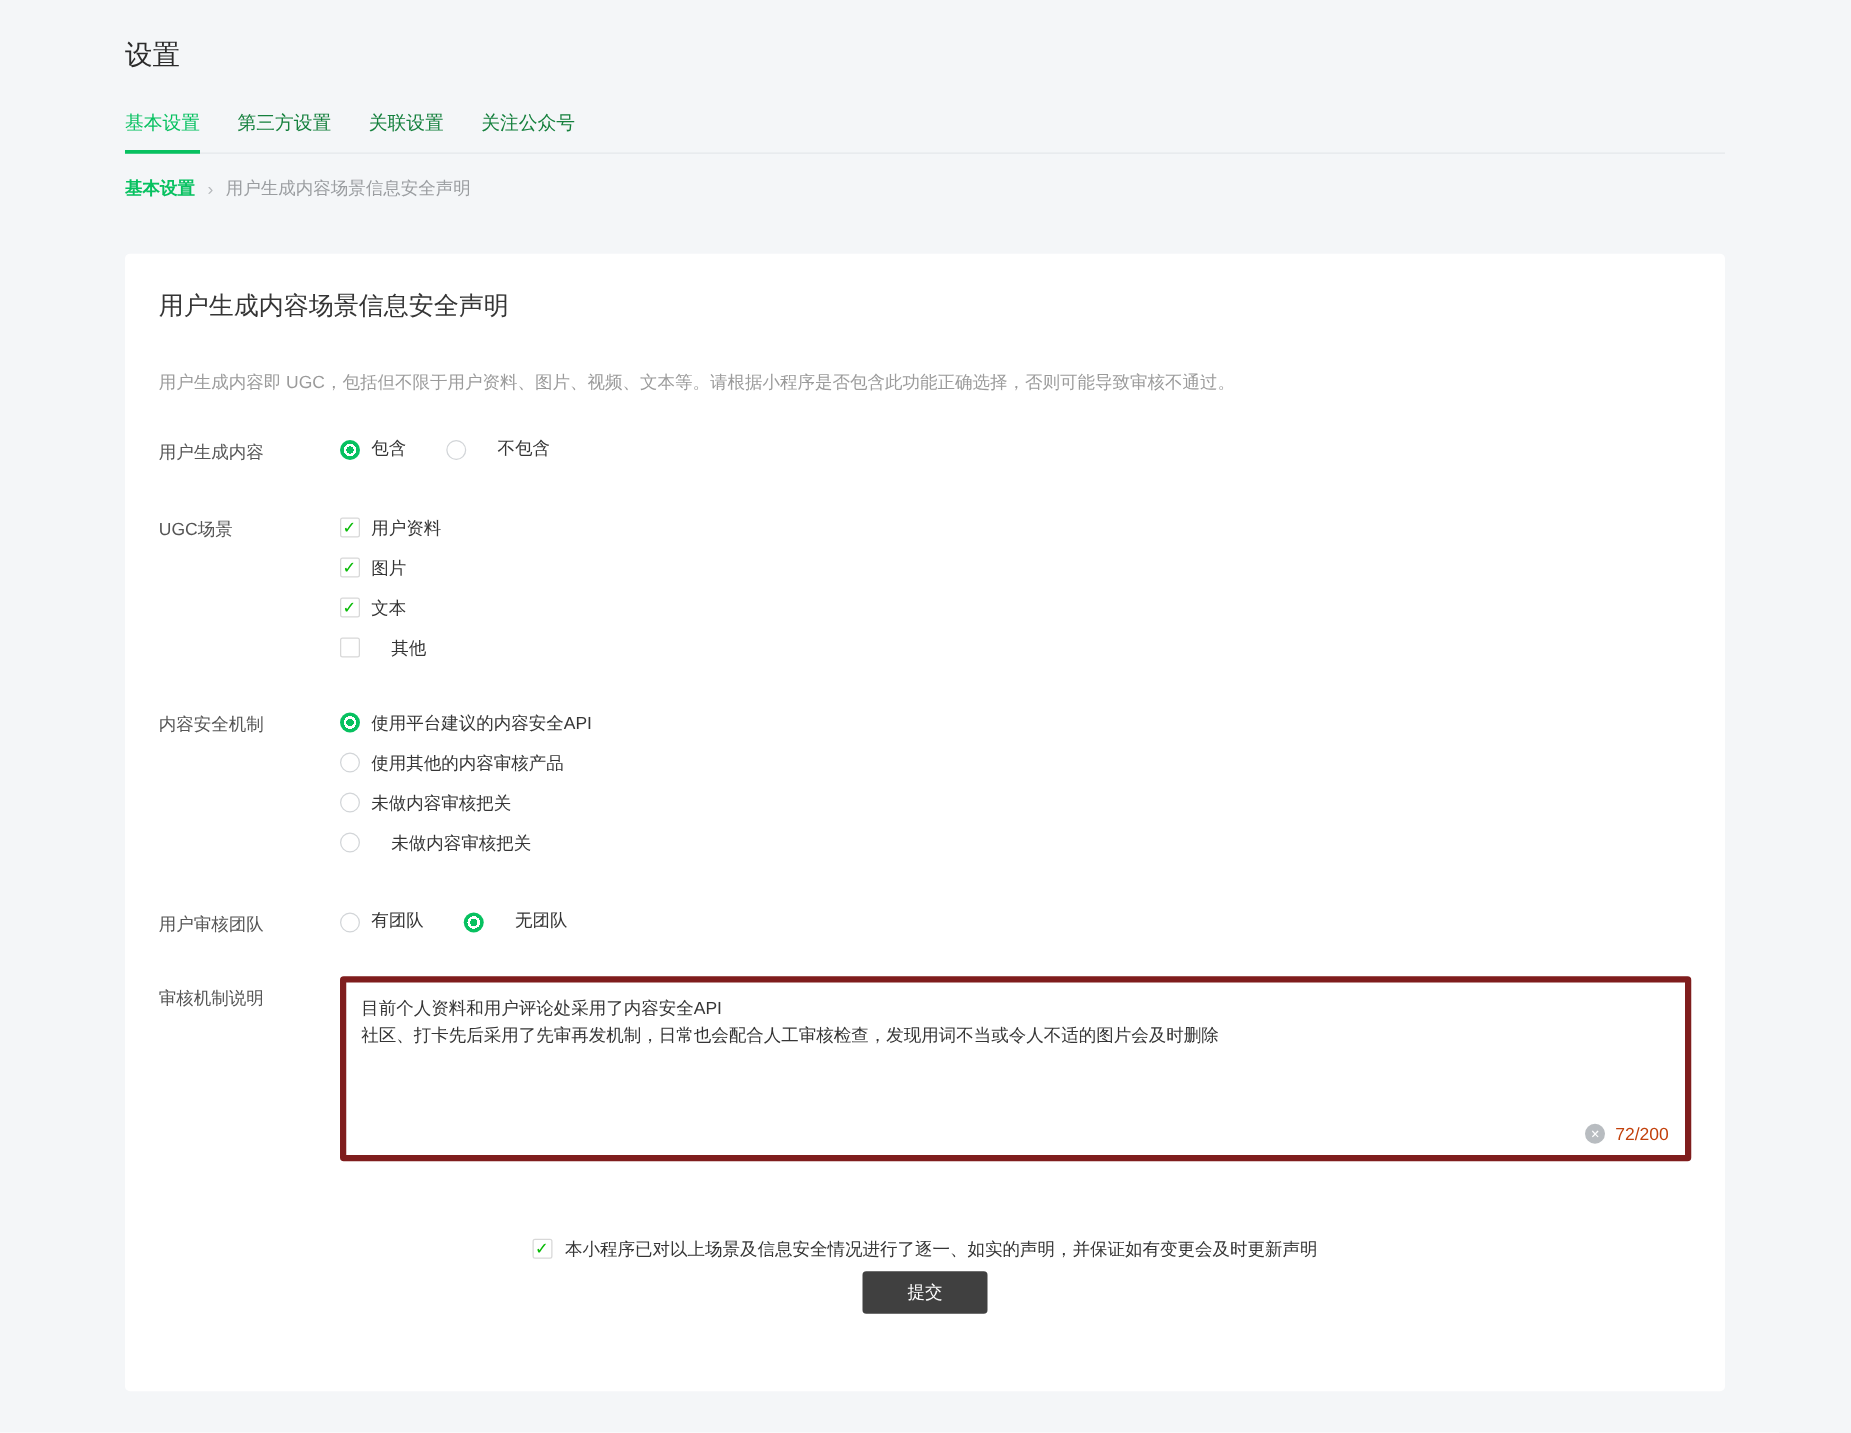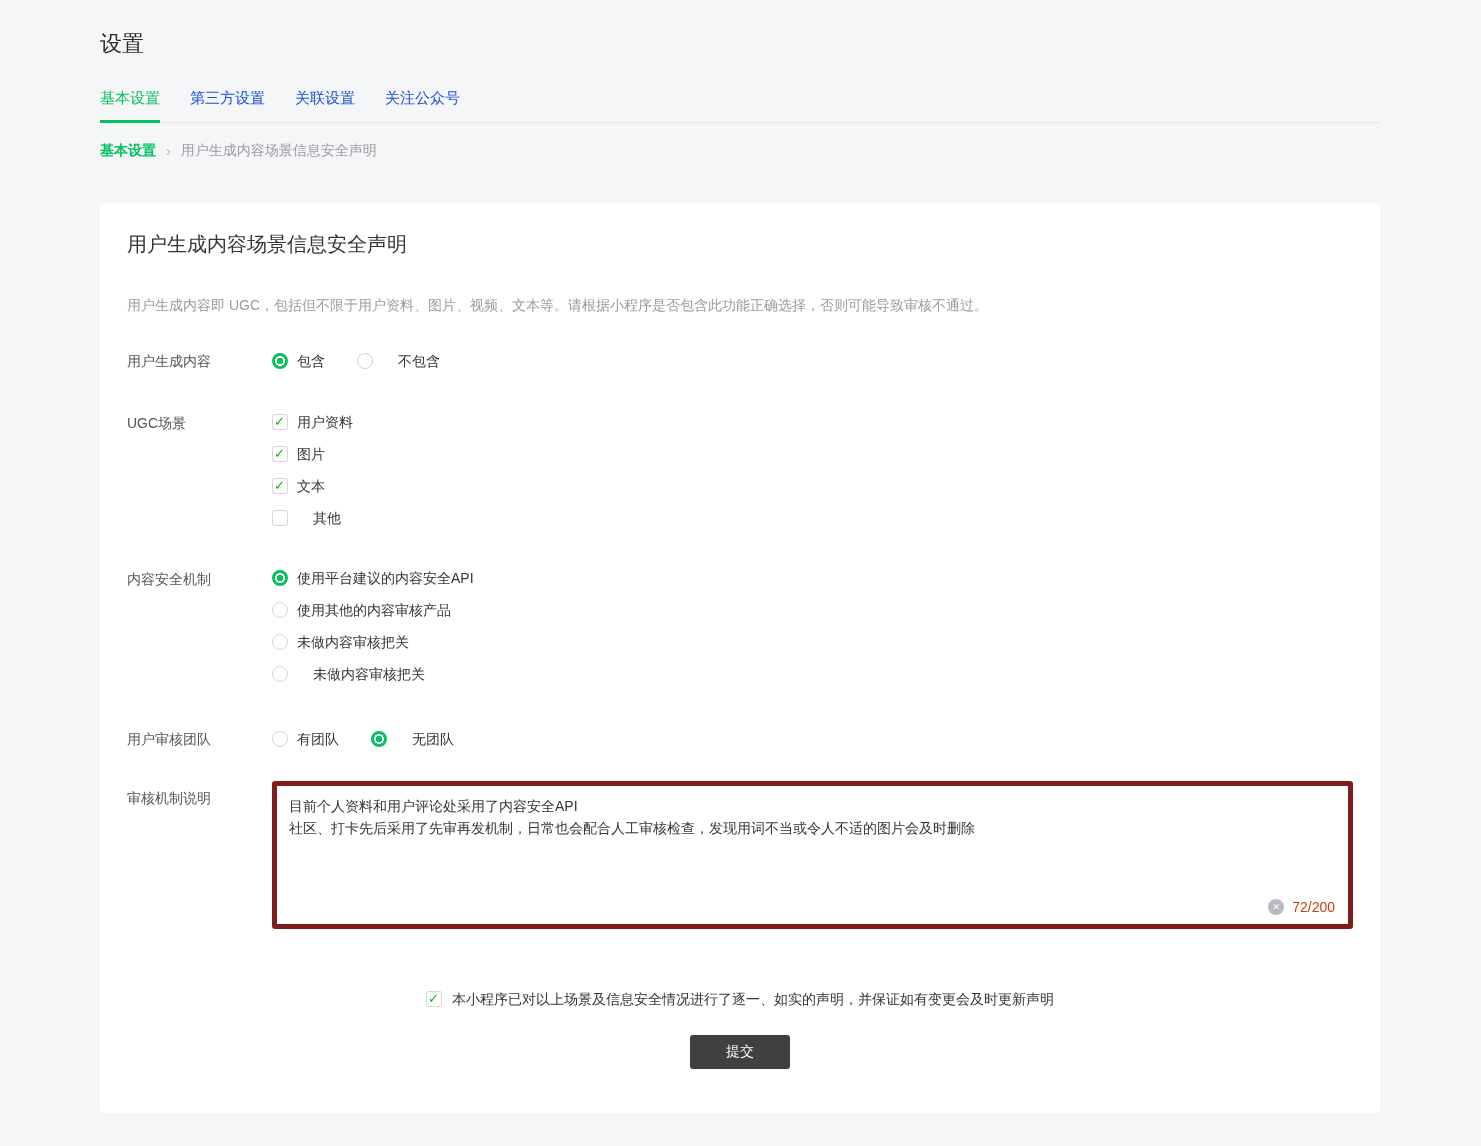--- a/index.html
+++ b/index.html
@@ -8,21 +8,21 @@
     background: #f4f6f8;
     font-family: "Liberation Sans", "DejaVu Sans", sans-serif;
     color: #353535;
     overflow: hidden;
   }
   .page { width: 1481px; padding: 0 101px 0 100px; }
 
   
   .page-title { font-size: 22px; font-weight: 400; color: #2b2b2b; padding-top: 29px; }
   .tabs { display: flex; margin-top: 30px; border-bottom: 1px solid #e4e7ea; }
-  .tab { font-size: 15px; color: #1d4ed8; padding-bottom: 14px; margin-right: 30px; cursor: pointer; }
+  .tab { font-size: 15px; color: #15803d; padding-bottom: 14px; margin-right: 30px; cursor: pointer; }
   .tab.active { color: #07c160; padding-bottom: 11px; border-bottom: 3px solid #07c160; margin-bottom: -1px; }
 
   .breadcrumb { display: flex; align-items: center; margin-top: 19px; font-size: 14px; }
   .breadcrumb .bc-parent { color: #07c160; font-weight: 700; cursor: pointer; }
   .breadcrumb .bc-sep { color: #b6b9bc; margin: 0 10px; font-size: 14px; }
   .breadcrumb .bc-current { color: #9a9da0; }
 
   
   .card { background: #ffffff; border-radius: 4px; margin-top: 43px; height: 910px; padding: 28px 27px 0 27px; }
   .card-title { font-size: 20px; font-weight: 400; color: #353535; }
@@ -32,21 +32,21 @@
   .form-row { display: flex; }
   .form-label { width: 145px; flex-shrink: 0; font-size: 14px; color: #555; line-height: 16px; padding-top: 1px; }
   .form-control { flex: 1; }
 
   .row-ugc { margin-bottom: 45px; }
   .row-scenes { margin-bottom: 44px; }
   .row-mechanism { margin-bottom: 48px; }
   .row-team { margin-bottom: 34px; }
   .row-desc-field { margin-bottom: 62px; }
 
-  .inline-options { display: flex; align-items: flex-end; }
+  .inline-options { display: flex; align-items: flex-start; font-family: Liberation Serif, serif; }
   .option { display: flex; align-items: center; cursor: pointer; margin-right: 32px; }
   .option:last-child { margin-right: 0; gap: 16px; }
   .stack .option { margin-right: 0; margin-bottom: 16px; }
   .stack .option:last-child { margin-bottom: 0; }
   .option-label { font-size: 14px; color: #353535; margin-left: 9px; line-height: 16px; }
 
   
   .radio { width: 16px; height: 16px; border-radius: 50%; border: 1px solid #d2d5d8; background: #fff; flex-shrink: 0; }
   .radio.selected {
     border: none;
@@ -71,21 +71,21 @@
     padding: 9px 12px; font-size: 14px; line-height: 22px; color: #353535;
     font-family: "Liberation Sans", "DejaVu Sans", sans-serif; background: transparent; display: block;
   }
   .counter-box { position: absolute; right: 13px; bottom: 9px; display: flex; align-items: center; }
   .clear-icon { width: 16px; height: 16px; border-radius: 50%; background: #b8bcc0; color: #fff;
     display: flex; align-items: center; justify-content: center; cursor: pointer; }
   .clear-icon::before { content: "✕"; font-size: 9px; line-height: 1; }
   .counter-text { font-size: 14px; color: #c2410c; margin-left: 8px; }
 
   
-  .confirm-row { display: flex; align-items: center; justify-content: center; margin-bottom: 28px; cursor: pointer; }
+  .confirm-row { display: flex; align-items: center; justify-content: center; margin-bottom: 10px; cursor: pointer; }
   .confirm-row .option-label { margin-left: 10px; }
   .submit-wrap { display: flex; justify-content: center; }
   .submit-btn { width: 100px; height: 34px; background: #404040; color: #ffffff; border: none;
     border-radius: 3px; font-size: 14px; cursor: pointer;
     font-family: Liberation Sans, sans-serif; }
 </style>
 </head>
 <body>
 
 <div class="page">

